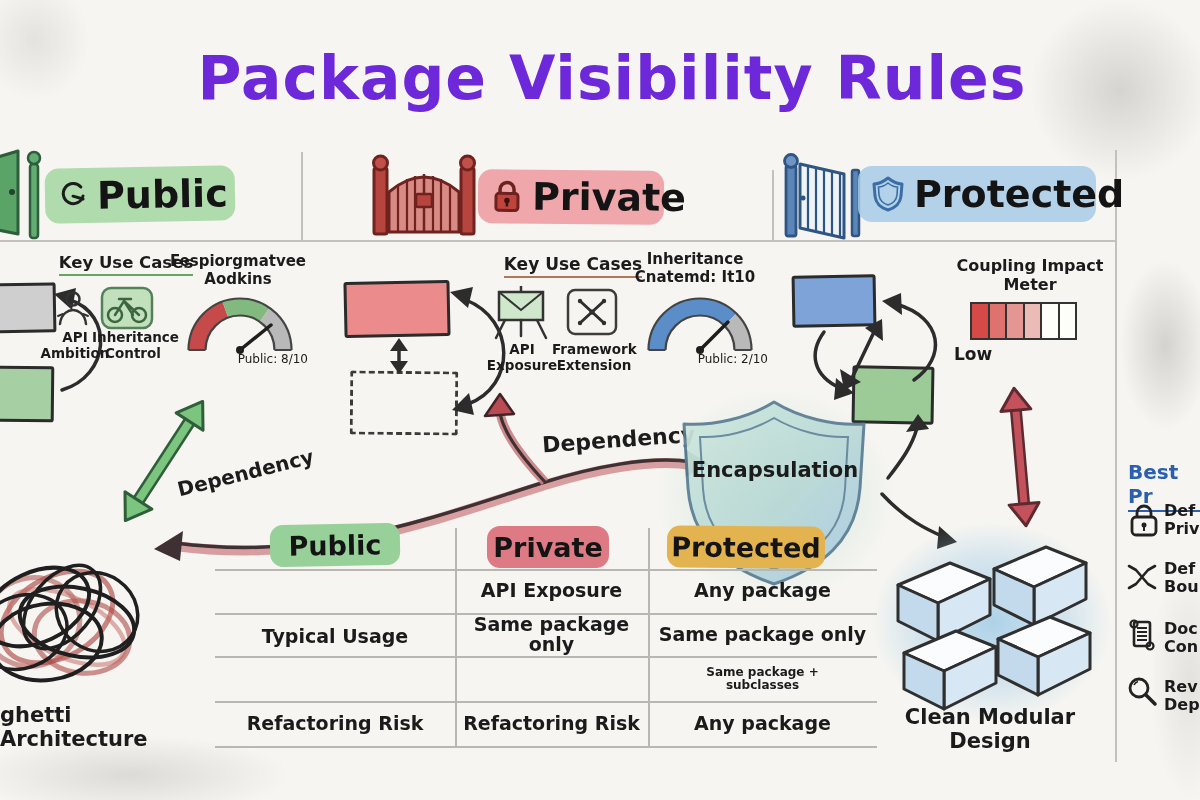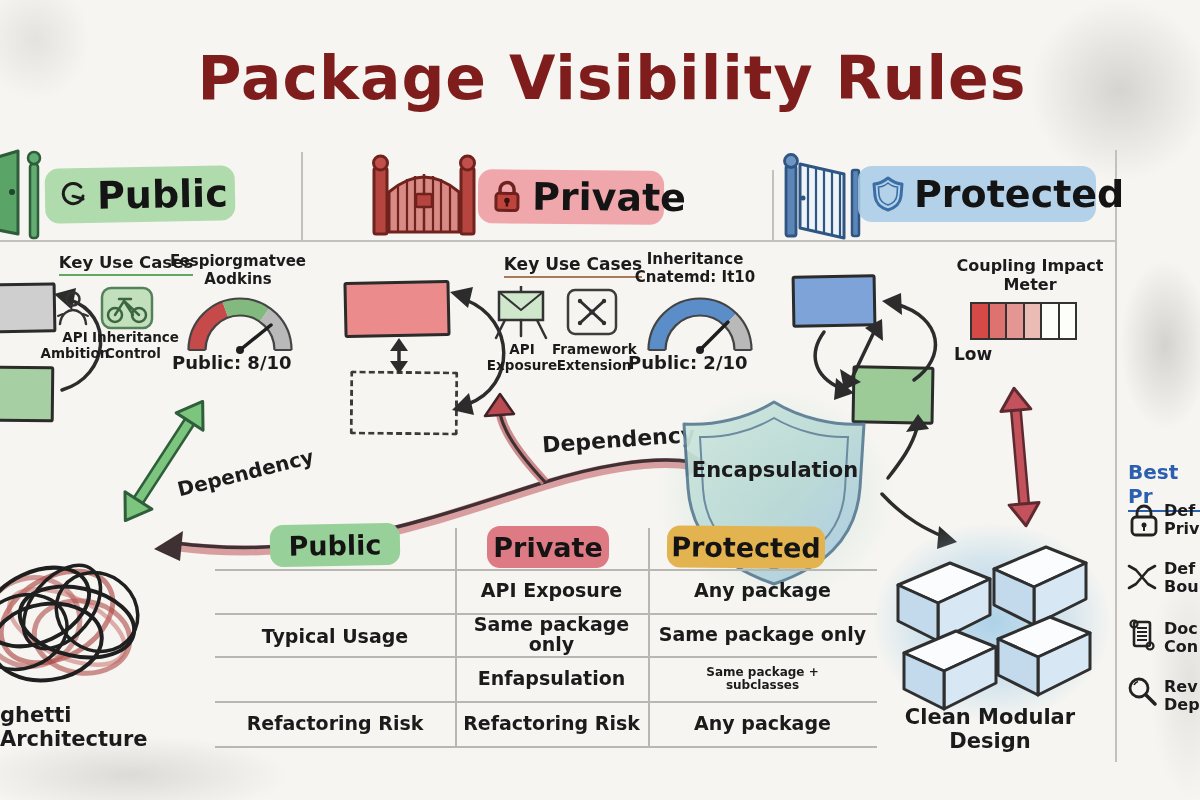--- a/index.html
+++ b/index.html
@@ -14,42 +14,42 @@
   .ml { white-space:pre-line; }
   .ctr { display:flex; align-items:center; justify-content:center; text-align:center; }
 
   
   .smudge { position:absolute; pointer-events:none; }
 
   
   .title {
     left:0; top:30px; width:1200px; height:95px;
     font-size:60px; font-weight:700; letter-spacing:1px;
-    color:#7f1d1d; text-align:center;padding-left:24px;
+    color:#6d28d9; text-align:center;padding-left:24px;
   }
 
   
   .hline, .vline { position:absolute; background:#c3c1bb; }
 
   
   .pill {
     position:absolute; display:flex; align-items:center; gap:10px;
     border-radius:14px; padding:0 14px;
   }
   .pill .pill-text { font-weight:700; color:#141414; }
 
   
   .hbox { position:absolute; border:3px solid #2b2b2b; border-radius:3px; }
 
   
   .kuc-title { font-size:16.5px; font-weight:700; text-align:center; }
   .kuc-title span { display:inline-block; padding-bottom:2px; }
   .uc-label { font-size:13.5px; font-weight:700; line-height:1.15; text-align:center; }
   .meter-title { font-size:15px; font-weight:700; line-height:1.2; text-align:center; }
-  .meter-value { font-size:18px; font-weight:700; text-align:left; }
+  .meter-value { font-size:12px; font-weight:400; text-align:right; }
 
   
   .cmp { left:215px; top:520px; width:662px; height:228px; }
   .cmp .cell {
     position:absolute; display:flex; align-items:center; justify-content:center;
     text-align:center; font-weight:600; font-size:19px; line-height:1.05;
   }
   .cmp .hpill {
     position:absolute; display:flex; align-items:center; justify-content:center;
     border-radius:13px; font-size:27px; font-weight:700; color:#141414;
@@ -324,21 +324,20 @@
     <span>Protected</span>
   </div>
 
   <div class="cell" style="left:240px;top:49px;width:193px;height:44px;">API Exposure</div>
   <div class="cell" style="left:433px;top:49px;width:229px;height:44px;">Any package</div>
 
   <div class="cell" style="left:0;top:93px;width:240px;height:48px;">Typical Usage</div>
   <div class="cell" style="left:240px;top:93px;width:193px;height:43px;">Same package only</div>
   <div class="cell" style="left:433px;top:93px;width:229px;height:43px;">Same package only</div>
 
-  <div class="cell" style="left:240px;top:136px;width:193px;height:45px;">Enfapsulation</div>
   <div class="cell ml" style="left:433px;top:136px;width:229px;height:45px;font-size:12px;">Same package +
 subclasses</div>
 
   <div class="cell" style="left:0;top:181px;width:240px;height:45px;">Refactoring Risk</div>
   <div class="cell" style="left:240px;top:181px;width:193px;height:45px;">Refactoring Risk</div>
   <div class="cell" style="left:433px;top:181px;width:229px;height:45px;">Any package</div>
 </div>
 
 <svg class="abs" style="left:-38px;top:552px;" width="245" height="160" viewBox="0 0 245 160">
   <g fill="none">

